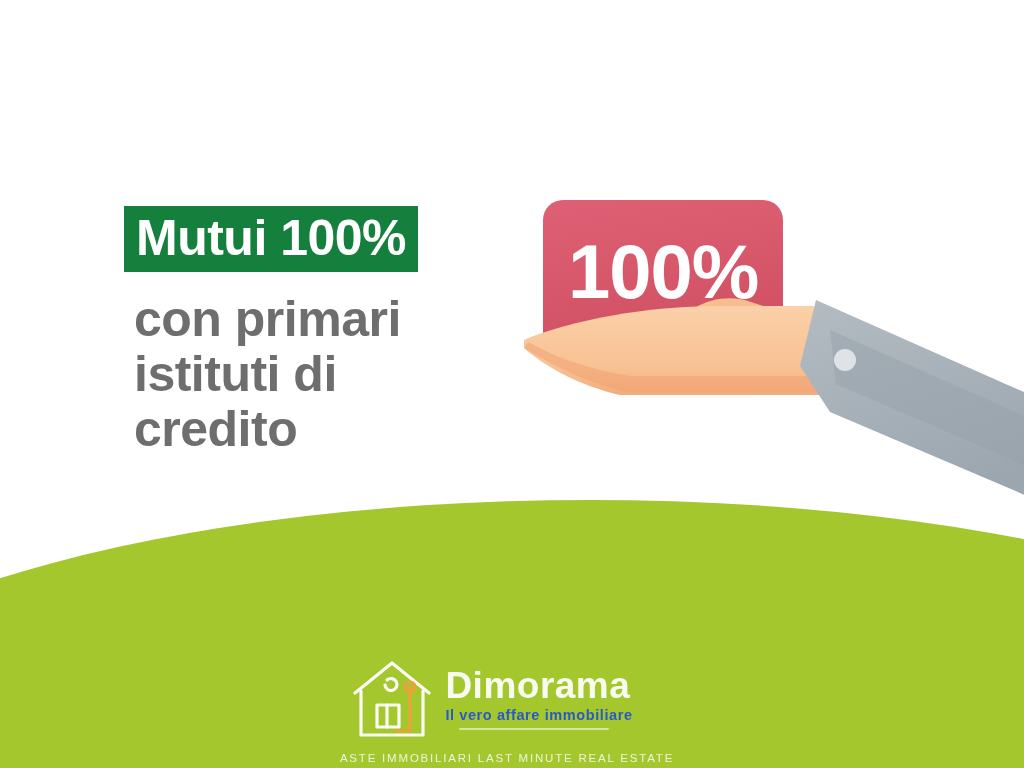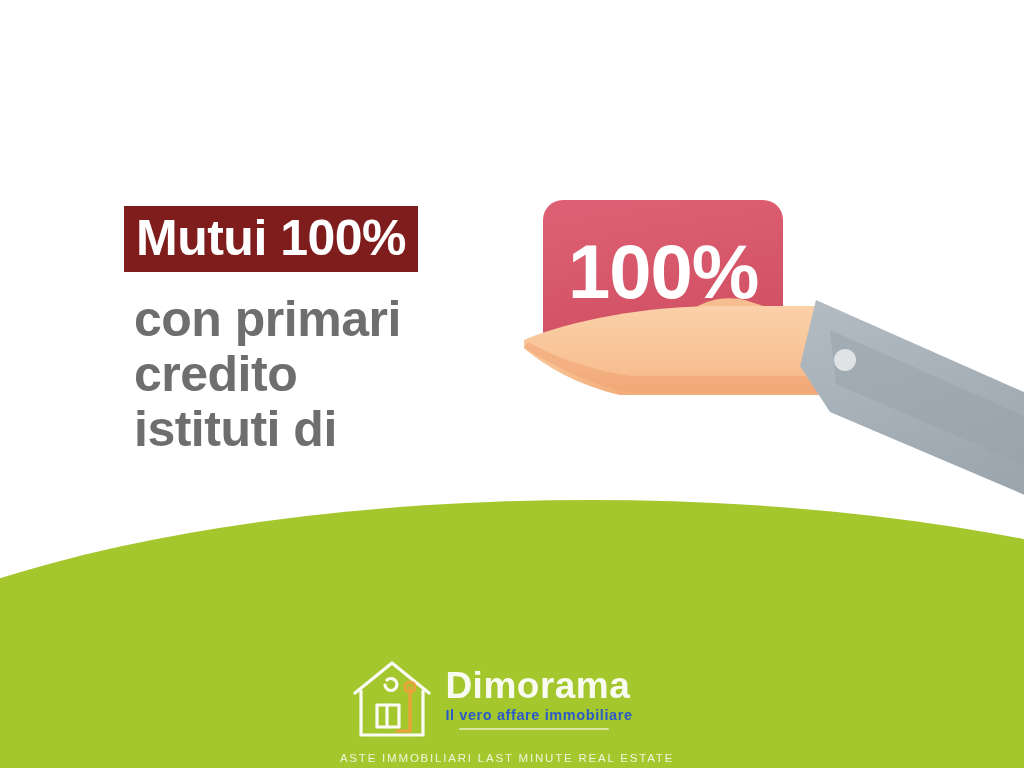--- a/index.html
+++ b/index.html
@@ -40,21 +40,21 @@
   
   .headline {
     position:absolute;
     left:124px; top:206px;
     z-index:6;
     width:420px;
   }
   .headline-hl-wrap { display:block; }
   .headline-hl {
     display:inline-block;
-    background:#7f1d1d;
+    background:#15803d;
     color:#ffffff;
     font-size:50px;
     font-weight:bold;
     letter-spacing:-0.5px;
     line-height:54px;
     padding:5px 12px 7px 12px;
   }
   .headline-rest {
     display:block;
     margin-top:20px;
@@ -183,22 +183,22 @@
       </g>
     </svg>
   </div>
 
   <div class="headline">
     <span class="headline-hl-wrap">
       <span class="headline-hl">Mutui 100%</span>
     </span>
     <span class="headline-rest">
       <span>con primari</span>
+      <span>istituti di</span>
       <span>credito</span>
-      <span>istituti di</span>
     </span>
   </div>
 
   <div class="logo-lockup">
     <div class="logo-row">
       <div class="logo-mark">
         <svg width="92" height="86" viewBox="0 0 92 86" xmlns="http://www.w3.org/2000/svg">
           <g fill="none" stroke="#ffffff" stroke-width="3.2" stroke-linejoin="round" stroke-linecap="round" opacity="0.95">
             <path d="M8,36 L45,6 L82,36"></path>
             <path d="M14,34 L14,78 L76,78 L76,34"></path>

